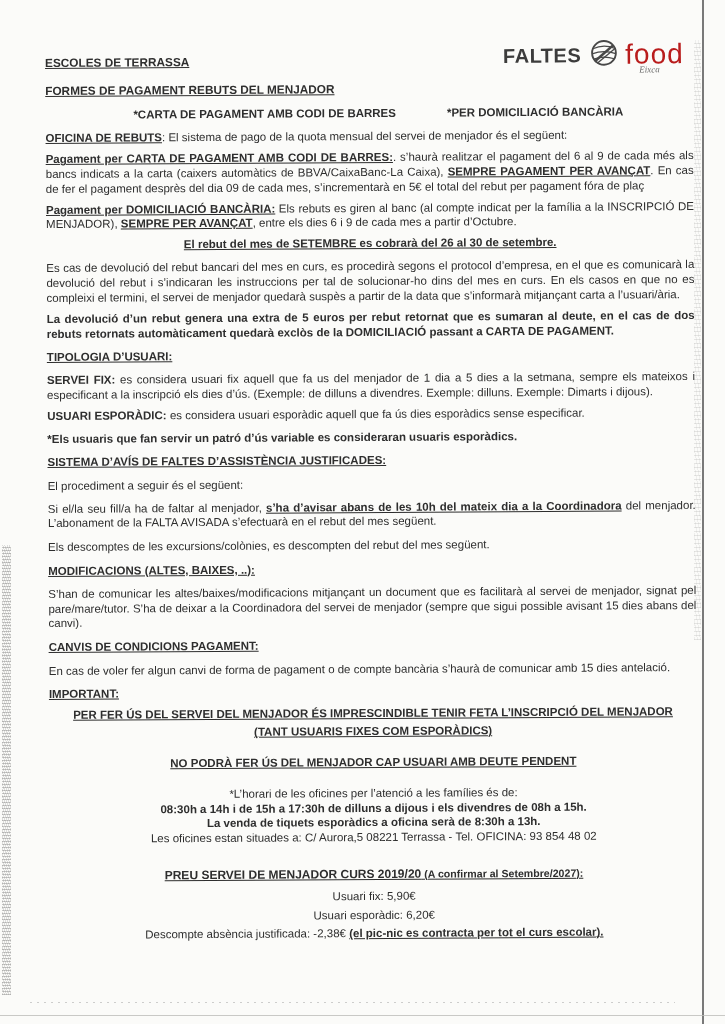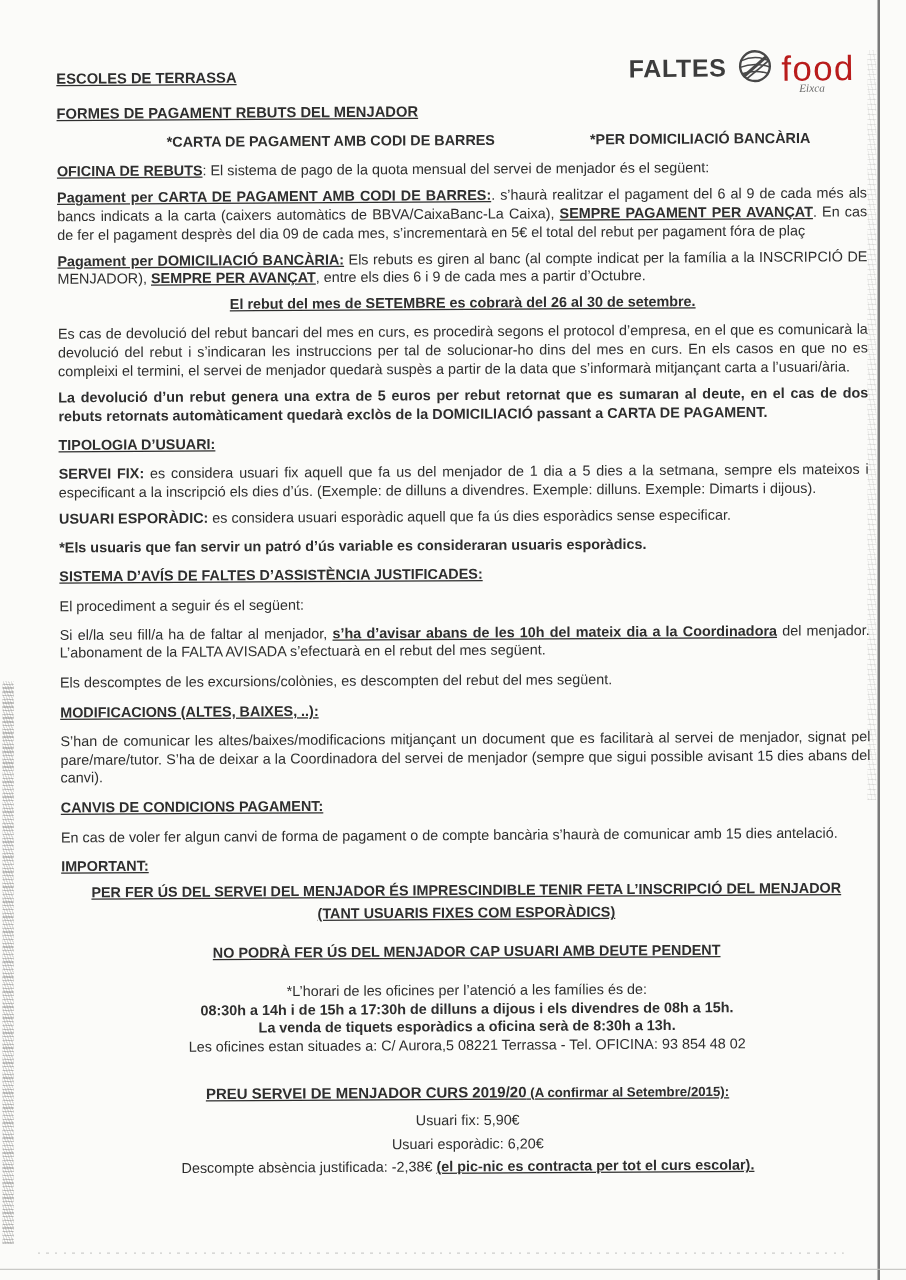--- a/index.html
+++ b/index.html
@@ -21,21 +21,21 @@
   .b{font-weight:bold;}
   .u{text-decoration:underline;}
   .h{font-weight:bold;text-decoration:underline;font-size:11.5px;}
   .center{text-align:center;}
   .para{margin:0;text-align:justify;}
   .mt4{margin-top:4px;}.mt6{margin-top:6px;}.mt7{margin-top:7px;}
   .mt8{margin-top:8px;}.mt9{margin-top:9px;}.mt13{margin-top:13px;}
   .mt16{margin-top:16px;}.mt22{margin-top:22px;}
   .title{font-weight:bold;text-decoration:underline;font-size:11.8px;}
   .options-line{display:flex;padding-left:88px;font-weight:bold;}
-  .options-line .opt2{margin-left:76px;}
+  .options-line .opt2{margin-left:51px;}
   
   .logo{position:absolute;left:503px;top:36px;display:flex;align-items:center;transform:rotate(-0.6deg);}
   .logo .serhs{font-size:20px;font-weight:800;letter-spacing:.5px;color:#3c3c3c;}
   .logo .globe{margin:0 4px 0 6px;}
   .logo .foodwrap{position:relative;}
   .logo .food{font-size:28px;font-weight:400;color:#b91c1c;letter-spacing:1px;}
   .logo .script{position:absolute;left:14px;top:26px;font-family:Liberation Serif, serif;font-style:italic;font-size:9px;color:#6a6a6a;}
   
   .edge-right{
     position:absolute;top:0;left:702px;width:2px;height:1024px;
@@ -141,21 +141,21 @@
     <div class="center b u mt6">PER FER ÚS DEL SERVEI DEL MENJADOR ÉS IMPRESCINDIBLE TENIR FETA L’INSCRIPCIÓ DEL MENJADOR</div>
     <div class="center b u mt4">(TANT USUARIS FIXES COM ESPORÀDICS)</div>
 
     <div class="center b u mt16">NO PODRÀ FER ÚS DEL MENJADOR CAP USUARI AMB DEUTE PENDENT</div>
 
     <div class="center mt16">*L’horari de les oficines per l’atenció a les famílies és de:</div>
     <div class="center b">08:30h a 14h i de 15h a 17:30h de dilluns a dijous i els divendres de 08h a 15h.</div>
     <div class="center b">La venda de tiquets esporàdics a oficina serà de 8:30h a 13h.</div>
     <div class="center">Les oficines estan situades a: C/ Aurora,5 08221 Terrassa - Tel. OFICINA: 93 854 48 02</div>
 
-    <div class="center mt22"><span class="b u" style="font-size:12px">PREU SERVEI DE MENJADOR CURS 2019/20</span><span class="b u price-note"> (A confirmar al Setembre/2015):</span></div>
+    <div class="center mt22"><span class="b u" style="font-size:12px">PREU SERVEI DE MENJADOR CURS 2019/20</span><span class="b u price-note"> (A confirmar al Setembre/2027):</span></div>
 
     <div class="center mt7">Usuari fix: 5,90€</div>
     <div class="center mt4">Usuari esporàdic: 6,20€</div>
     <div class="center mt4"><span>Descompte absència justificada: -2,38€ </span><span class="b u">(el pic-nic es contracta per tot el curs escolar).</span></div>
 
   </div>
 
   <div class="edge-right-smudge"></div>
   <div class="edge-right"></div>
   <div class="edge-left"></div>

